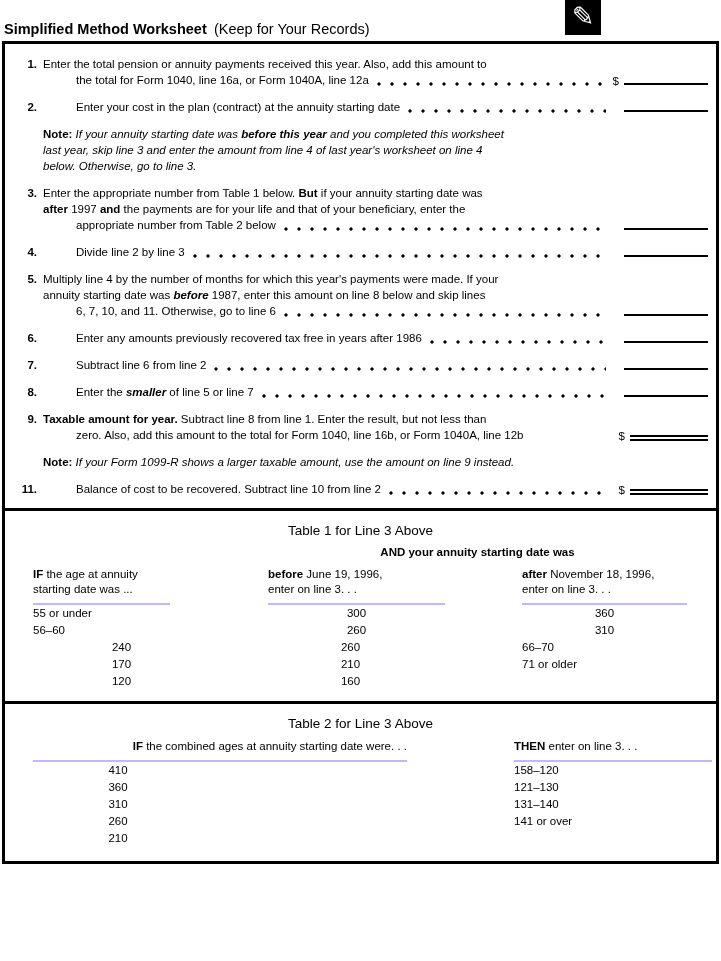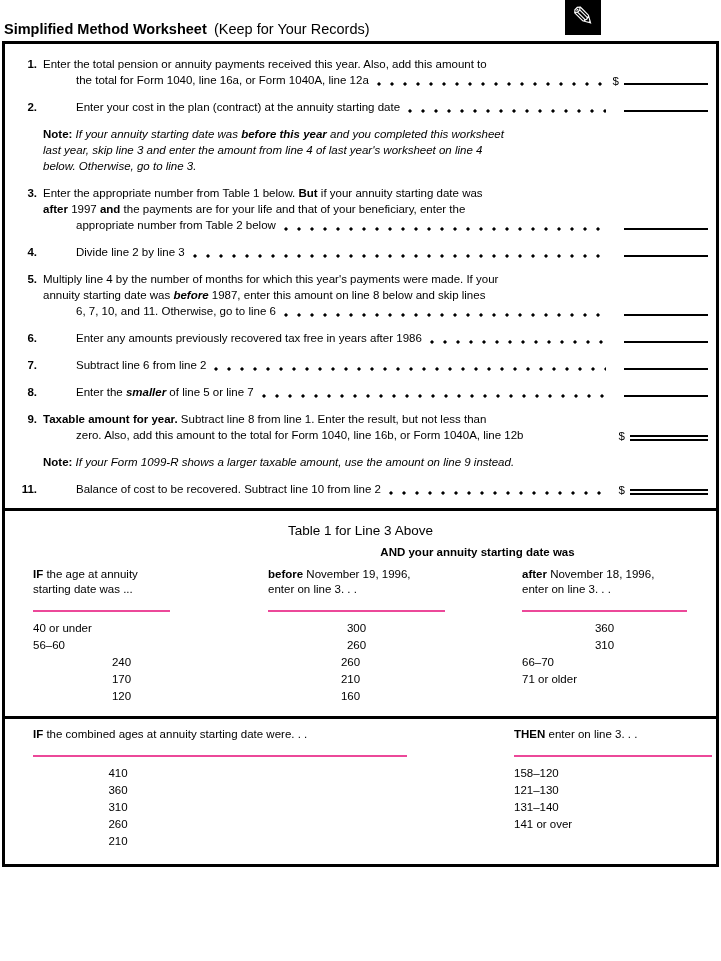--- a/index.html
+++ b/index.html
@@ -59,34 +59,34 @@
   
   .rule { border-top: 3px solid #000; height: 0; }
 
   
   .table-title { text-align: center; font-weight: normal; font-size: 13.5px; margin-top: 12px; }
   .t1grid {
     display: grid; grid-template-columns: 235px 254px 1fr;
     padding: 8px 30px 11px 28px; align-items: end;
   }
   .t1span { grid-column: 2 / 4; text-align: center; font-weight: bold; margin-bottom: 9px; align-self: start; }
-  .thead { border-bottom: 2px solid #ec4899; padding-bottom: 13px; margin-bottom: 8px; line-height: 15px; }
+  .thead { border-bottom: 2px solid #c4b5fd; padding-bottom: 6px; margin-bottom: 0; line-height: 15px; }
   .thead .hl { display: block; }
   .t1h1 { width: 137px; }
   .t1h2 { width: 177px; }
   .t1h3 { width: 165px; }
   .cell { line-height: 17px; }
   .c2 { width: 177px; text-align: center; }
   .c3 { width: 165px; text-align: center; }
 
   .t2grid {
     display: grid; grid-template-columns: 1fr 198px;
     padding: 8px 4px 14px 28px; align-items: end;
   }
-  .t2h1 { width: 374px; }
+  .t2h1 { width: 374px; text-align: right; }
   .t2h2 { width: 198px; }
   .cv { width: 170px; text-align: center; }
 </style>
 </head>
 <body>
 
 <div class="page-header">
   <div class="titles">
     <span class="title-bold">Simplified Method Worksheet</span>
     <span class="title-paren">(Keep for Your Records)</span>
@@ -255,29 +255,29 @@
   <div>
     <div class="table-title">Table 1 for Line 3 Above</div>
     <div class="t1grid">
       <div class="t1span">AND your annuity starting date was</div>
 
       <div class="thead t1h1">
         <span class="hl"><span class="seg-b">IF</span><span> the age at annuity</span></span>
         <span class="hl"><span>starting date was ...</span></span>
       </div>
       <div class="thead t1h2">
-        <span class="hl"><span class="seg-b">before</span><span> November 19, 1996,</span></span>
+        <span class="hl"><span class="seg-b">before</span><span> June 19, 1996,</span></span>
         <span class="hl"><span>enter on line 3. . .</span></span>
       </div>
       <div class="thead t1h3">
         <span class="hl"><span class="seg-b">after</span><span> November 18, 1996,</span></span>
         <span class="hl"><span>enter on line 3. . .</span></span>
       </div>
 
-      <div class="cell">40 or under</div>
+      <div class="cell">55 or under</div>
       <div class="cell c2">300</div>
       <div class="cell c3">360</div>
 
       <div class="cell">56–60</div>
       <div class="cell c2">260</div>
       <div class="cell c3">310</div>
 
       <div class="cell c2">240</div>
       <div class="cell c3">260</div>
 
@@ -287,20 +287,21 @@
 
       <div class="cell">71 or older</div>
       <div class="cell c2">120</div>
       <div class="cell c3">160</div>
     </div>
   </div>
 
   <div class="rule"></div>
 
   <div>
+    <div class="table-title">Table 2 for Line 3 Above</div>
     <div class="t2grid">
       <div class="thead t2h1">
         <span class="hl"><span class="seg-b">IF</span><span> the combined ages at annuity starting date were. . .</span></span>
       </div>
       <div class="thead t2h2">
         <span class="hl"><span class="seg-b">THEN</span><span> enter on line 3. . .</span></span>
       </div>
 
       <div class="cell cv">410</div>
 

